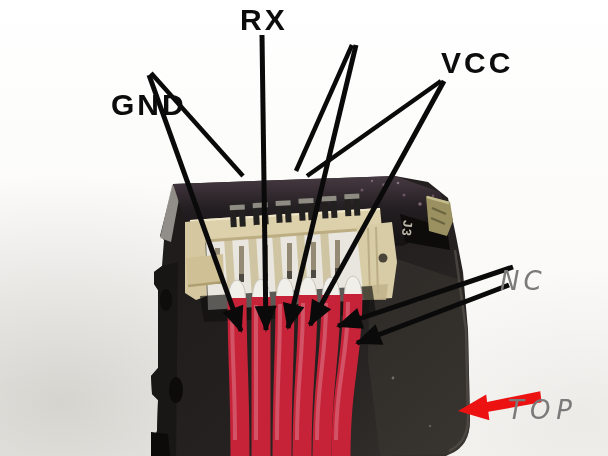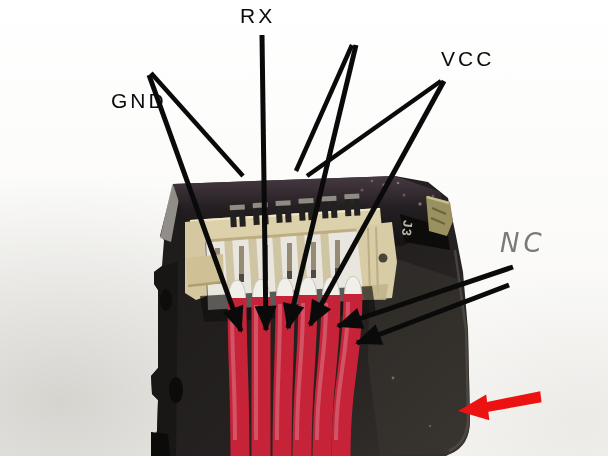--- a/index.html
+++ b/index.html
@@ -6,27 +6,27 @@
   .scene{
     position:relative;width:608px;height:456px;overflow:hidden;
     font-family:"Liberation Sans",sans-serif;
     background:
       radial-gradient(90% 80% at 10% 88%, rgba(186,183,176,.55), rgba(186,183,176,0) 62%),
       radial-gradient(60% 55% at 96% 92%, rgba(205,202,196,.28), rgba(205,202,196,0) 60%),
       linear-gradient(#ffffff,#f7f6f3);
   }
   svg{position:absolute;left:0;top:0;}
   .lbl{
-    position:absolute;font-weight:400;color:#0c0c0c;
-    letter-spacing:3px;font-size:21px;line-height:1;white-space:nowrap;
+    position:absolute;font-weight:700;color:#0c0c0c;
+    letter-spacing:3px;font-size:30px;line-height:1;white-space:nowrap;
   }
   .hand{
     position:absolute;color:#7a7a7a;font-weight:400;font-style:italic;
     font-family:"DejaVu Sans",sans-serif;font-size:26px;line-height:1;
-    letter-spacing:4px;white-space:nowrap;
+    letter-spacing:4px;white-space:nowrap;margin-top:38px;
   }
   .silk{
     position:absolute;left:399px;top:221px;color:#cfc9bb;font-weight:700;
     font-size:13px;letter-spacing:1px;transform:rotate(97deg);opacity:.9;
     font-family:"Liberation Sans",sans-serif;
   }
 </style>
 </head>
 <body>
 
@@ -208,15 +208,16 @@
 
     <g transform="translate(458,411) rotate(-7)">
       <polygon fill="#ec1212" points="0,0 30,-13 30,-5.5 84,-9.5 84,1.5 30,4.5 30,13"></polygon>
     </g>
   </svg>
 
   <div class="lbl" style="left:111px;top:42px;margin-top:48px;">GND</div>
   <div class="lbl" style="left:240px;top:5px;">RX</div>
   <div class="lbl" style="left:441px;top:48px;">VCC</div>
   <div class="hand" style="left:500px;top:230px;">NC</div>
+  <div class="hand" style="left:508px;top:359px;letter-spacing:6px;">TOP</div>
   <div class="silk">J3</div>
 
 </div>
 
 </body></html>

